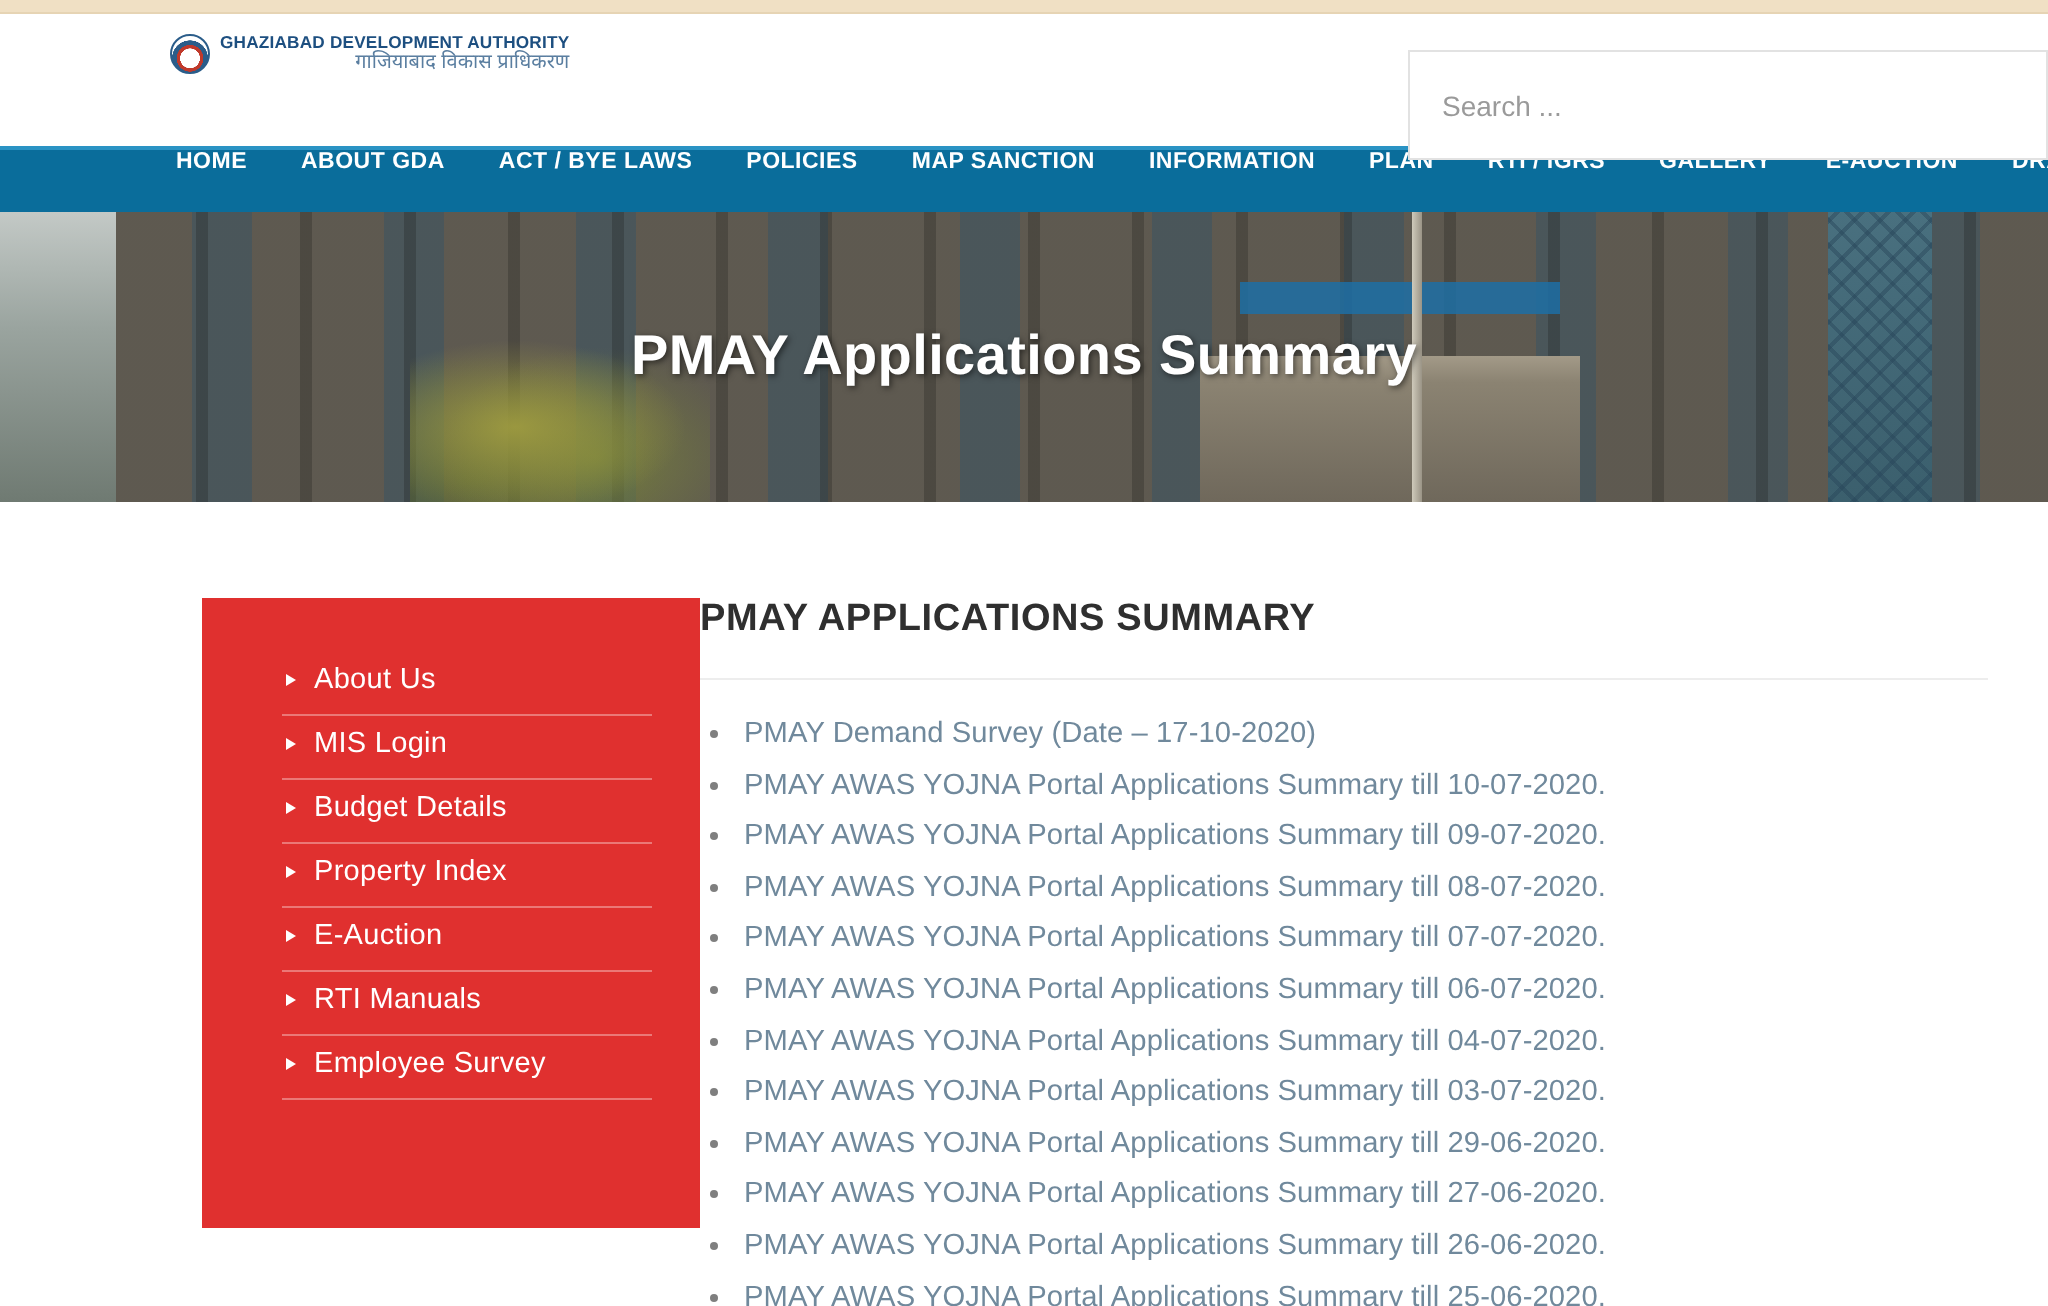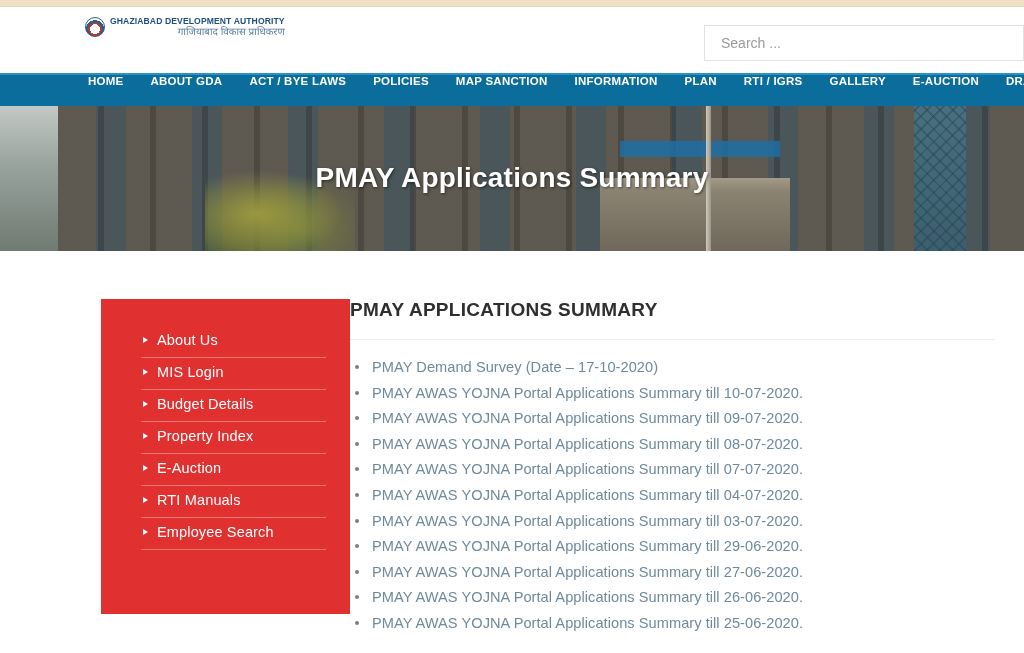--- a/index.html
+++ b/index.html
@@ -64,21 +64,21 @@
     white-space: nowrap;
     margin-top: 1px;
     text-align: right;
   }
 
   .search-wrap {
     position: absolute;
     right: 0;
     top: 18px;
     width: 320px;
-    height: 36px;
+    height: 55px;
   }
 
   .search-input {
     width: 100%;
     height: 100%;
     border: 1px solid #e2e2e2;
     background: #ffffff;
     padding: 0 16px;
     font-size: 14px;
     color: #6d6d6d;
@@ -373,34 +373,35 @@
       <div class="side-item">
         <span class="side-arrow"></span>
         <span class="side-label">E-Auction</span>
       </div>
       <div class="side-item">
         <span class="side-arrow"></span>
         <span class="side-label">RTI Manuals</span>
       </div>
       <div class="side-item">
         <span class="side-arrow"></span>
-        <span class="side-label">Employee Search</span>
+        <span class="side-label">Employee Survey</span>
       </div>
     </aside>
   </div>
 
   <main class="main-col">
     <h1 class="content-title">PMAY APPLICATIONS SUMMARY</h1>
 
     <ul class="link-list">
       <li><a href="#">PMAY Demand Survey (Date – 17-10-2020)</a></li>
       <li><a href="#">PMAY AWAS YOJNA Portal Applications Summary till 10-07-2020.</a></li>
       <li><a href="#">PMAY AWAS YOJNA Portal Applications Summary till 09-07-2020.</a></li>
       <li><a href="#">PMAY AWAS YOJNA Portal Applications Summary till 08-07-2020.</a></li>
       <li><a href="#">PMAY AWAS YOJNA Portal Applications Summary till 07-07-2020.</a></li>
+      <li><a href="#">PMAY AWAS YOJNA Portal Applications Summary till 06-07-2020.</a></li>
       <li><a href="#">PMAY AWAS YOJNA Portal Applications Summary till 04-07-2020.</a></li>
       <li><a href="#">PMAY AWAS YOJNA Portal Applications Summary till 03-07-2020.</a></li>
       <li><a href="#">PMAY AWAS YOJNA Portal Applications Summary till 29-06-2020.</a></li>
       <li><a href="#">PMAY AWAS YOJNA Portal Applications Summary till 27-06-2020.</a></li>
       <li><a href="#">PMAY AWAS YOJNA Portal Applications Summary till 26-06-2020.</a></li>
       <li><a href="#">PMAY AWAS YOJNA Portal Applications Summary till 25-06-2020.</a></li>
 
     </ul>
   </main>
 

